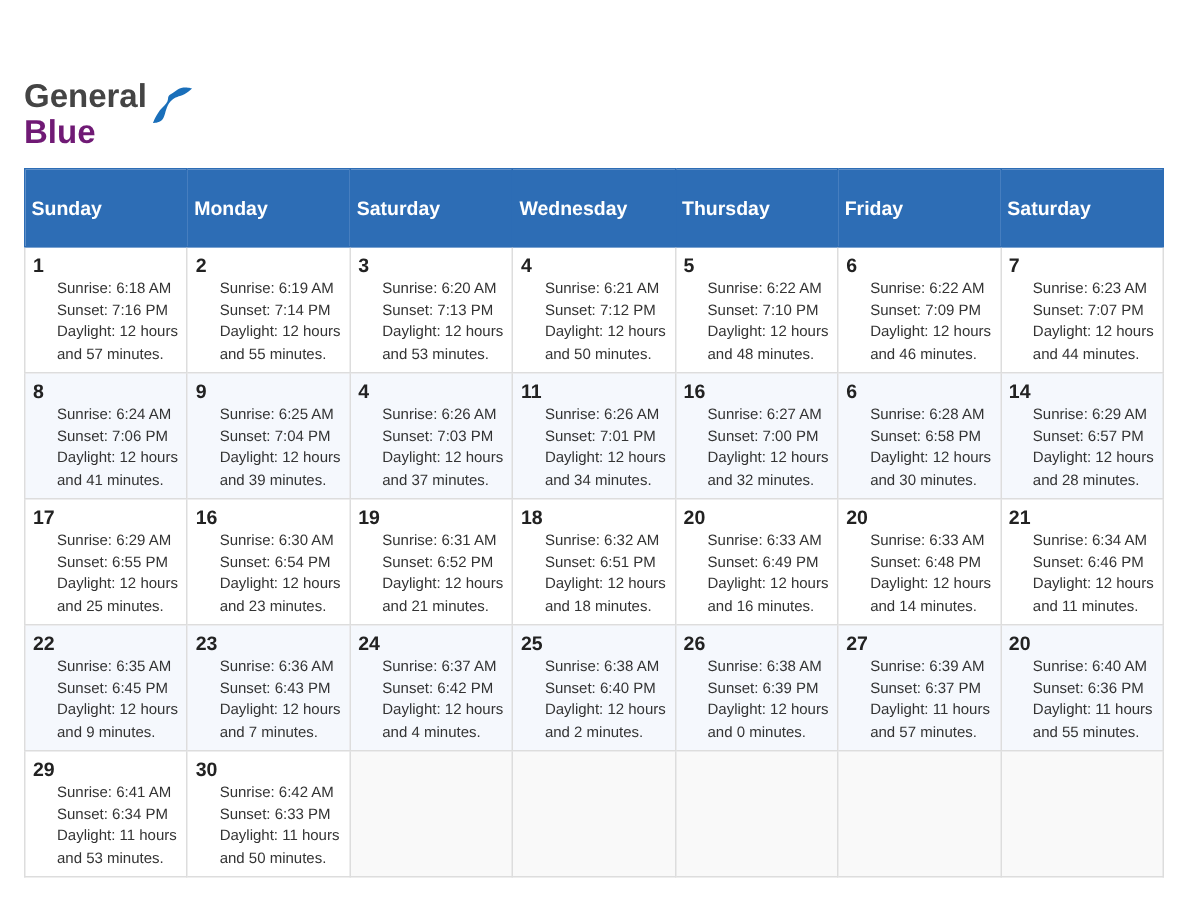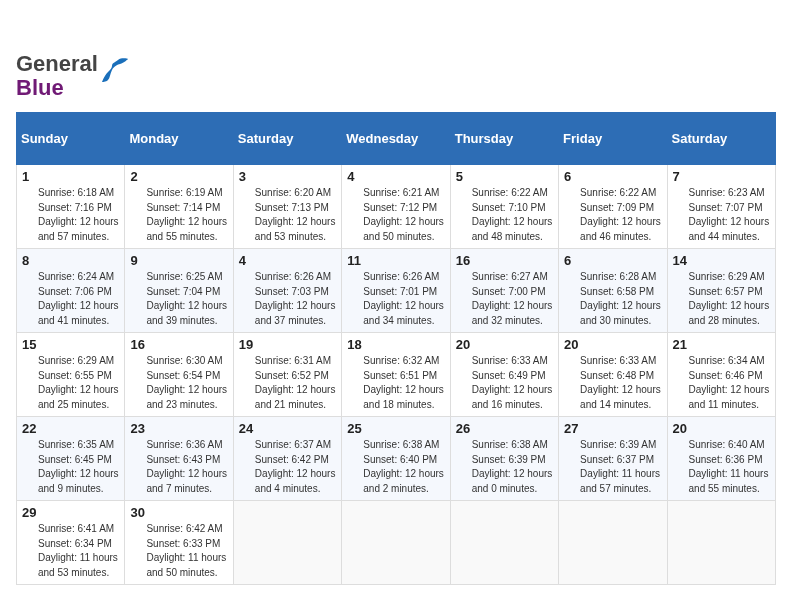--- a/index.html
+++ b/index.html
@@ -183,21 +183,21 @@
           <div class="day-num">6</div>
           <div class="day-info">Sunrise: 6:28 AM<br>Sunset: 6:58 PM<br>Daylight: 12 hours<br>and 30 minutes.</div>
         </td>
         <td>
           <div class="day-num">14</div>
           <div class="day-info">Sunrise: 6:29 AM<br>Sunset: 6:57 PM<br>Daylight: 12 hours<br>and 28 minutes.</div>
         </td>
       </tr>
       <tr>
         <td>
-          <div class="day-num">15</div>
+          <div class="day-num">17</div>
           <div class="day-info">Sunrise: 6:29 AM<br>Sunset: 6:55 PM<br>Daylight: 12 hours<br>and 25 minutes.</div>
         </td>
         <td>
           <div class="day-num">16</div>
           <div class="day-info">Sunrise: 6:30 AM<br>Sunset: 6:54 PM<br>Daylight: 12 hours<br>and 23 minutes.</div>
         </td>
         <td>
           <div class="day-num">19</div>
           <div class="day-info">Sunrise: 6:31 AM<br>Sunset: 6:52 PM<br>Daylight: 12 hours<br>and 21 minutes.</div>
         </td>

